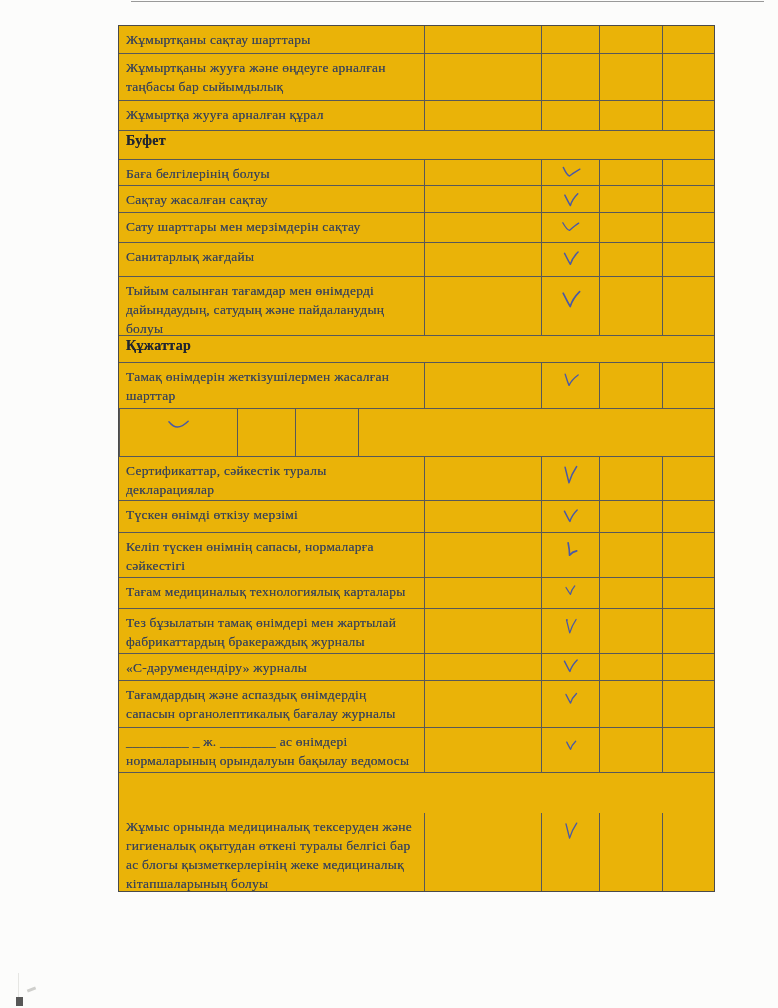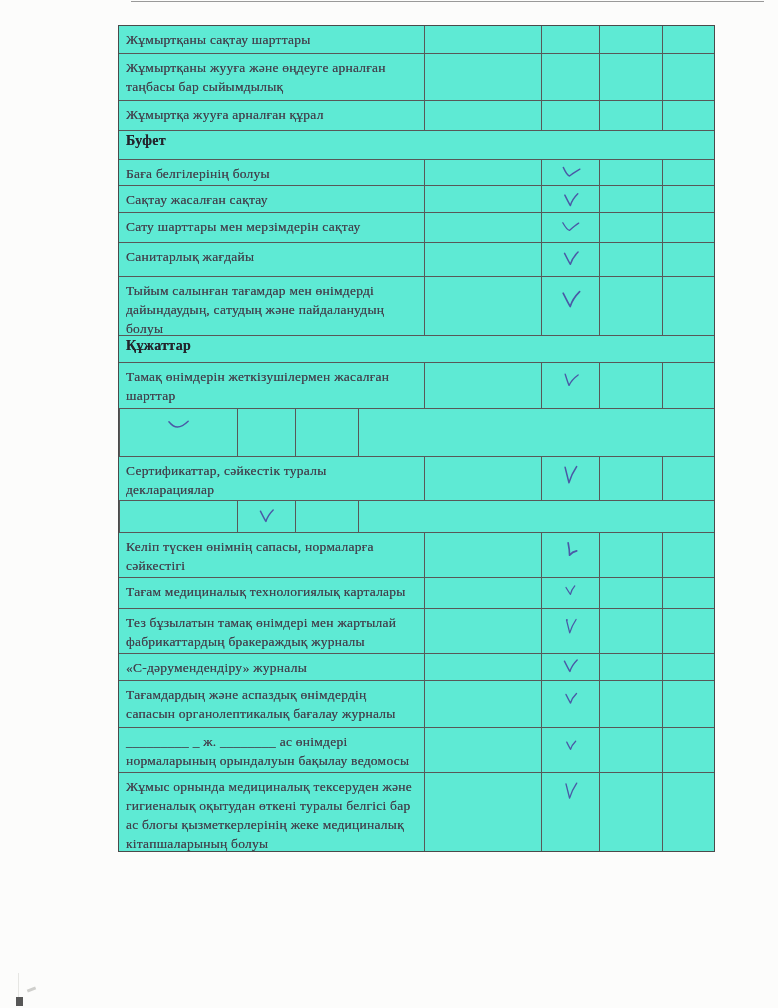--- a/index.html
+++ b/index.html
@@ -6,24 +6,24 @@
   body{
     width:778px;height:1008px;position:relative;overflow:hidden;
     background:#fcfcfb;
     font-family:"Liberation Serif","DejaVu Serif",serif;
   }
   
   .top-line{position:absolute;left:131px;top:1px;width:633px;height:1px;background:#878787;opacity:.85;}
 
   .doc-table{
     position:absolute;left:118px;top:25px;width:597px;
-    border:1.6px solid #4a4a4a;box-sizing:border-box;background:#5eead4;
+    border:1.6px solid #4a4a4a;box-sizing:border-box;background:#eab308;
   }
   .row{display:flex;box-sizing:border-box;border-bottom:1px solid #585858;}
-  .row:last-child{border-bottom:none;}
+  .row:last-child{border-bottom:none;margin-top:40px;}
   .cell{box-sizing:border-box;}
   .desc{
     width:305px;padding:4px 10px 3px 7px;
     font-size:13.5px;line-height:1.42;letter-spacing:.25px;color:#3e444f;
     text-shadow:0 0 .4px #5a6068;
   }
   .nc{border-left:1px solid #585858;display:flex;justify-content:center;align-items:flex-start;}
   .c2{width:118px;}
   .c3{width:58px;}
   .c4{width:63px;}
@@ -173,20 +173,21 @@
     <div class="cell nc c3">
       <svg class="check" width="17" height="22" viewBox="0 0 22 28" style="margin-top:7px">
           <path d="M4 4C6 12 8 20 9 24C11 17 15 9 19 3" stroke-width="1.9"></path>
         </svg>
     </div>
     <div class="cell nc c4"></div>
       <div class="cell nc c5"></div>
   </div>
 
   <div class="row" style="height:32px">
+    <div class="cell desc">Түскен өнімді өткізу мерзімі</div>
     <div class="cell nc c2"></div>
     <div class="cell nc c3">
       <svg class="check" width="17" height="18" viewBox="0 0 28 26" style="margin-top:6px">
           <path d="M4 5C8 13 11 19 13 22C15 15 20 8 25 3" stroke-width="2.4"></path>
         </svg>
     </div>
     <div class="cell nc c4"></div>
       <div class="cell nc c5"></div>
   </div>
 

